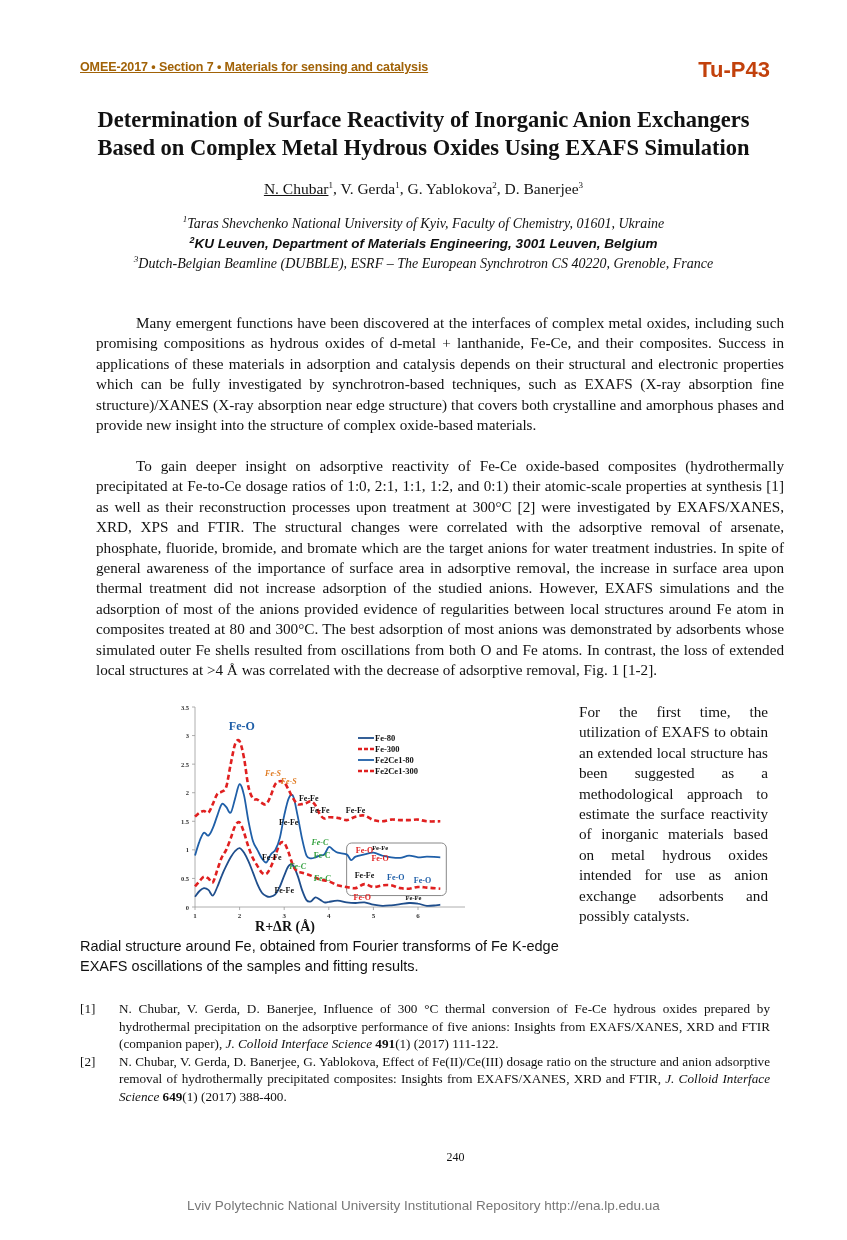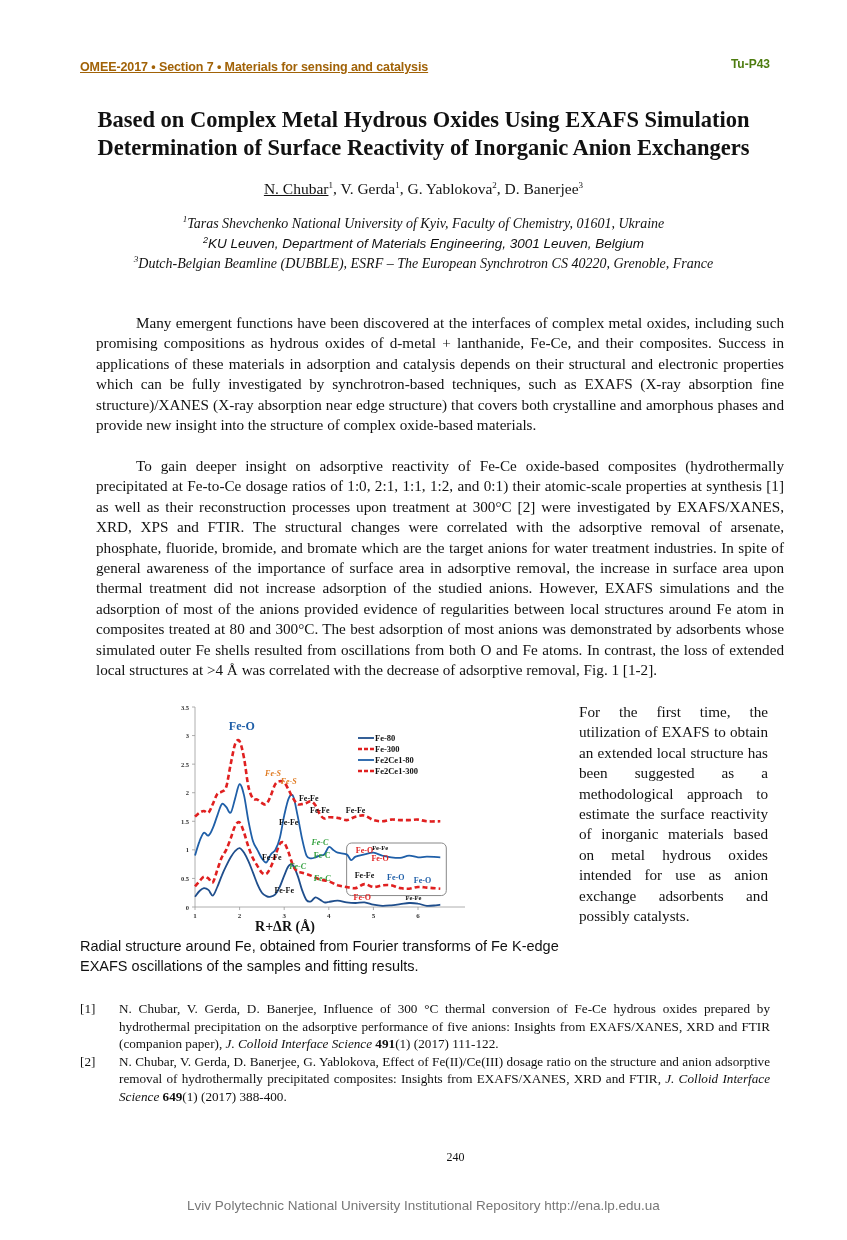--- a/index.html
+++ b/index.html
@@ -1,25 +1,25 @@
 <!DOCTYPE html>
 <html><head>
 <meta charset="utf-8">
 <style>
   html, body { margin: 0; padding: 0; background: #ffffff; }
   body { width: 847px; height: 1240px; position: relative; overflow: hidden; font-family: "Liberation Serif", serif; color: #111; }
   .hdr { position: absolute; top: 57px; left: 80px; width: 690px; height: 22px; }
   .hdr-left { position: absolute; left: 0; top: 3px; font-family: "Liberation Sans", sans-serif; font-weight: bold; font-size: 12.5px; color: #a16207; text-decoration: underline; letter-spacing: -0.1px; }
-  .hdr-right { position: absolute; right: 0; top: 0; font-family: "Liberation Sans", sans-serif; font-weight: bold; font-size: 12px; color: #4d7c0f; }
+  .hdr-right { position: absolute; right: 0; top: 0; font-family: "Liberation Sans", sans-serif; font-weight: bold; font-size: 22px; color: #c2410c; }
   .title { position: absolute; top: 106px; left: 60px; width: 727px; text-align: center; font-weight: bold; font-size: 22.5px; line-height: 28px; }
   .authors { position: absolute; top: 180px; left: 60px; width: 727px; text-align: center; font-size: 15.5px; }
   .authors .u { text-decoration: underline; }
   sup { font-size: 9px; vertical-align: super; line-height: 0; }
   .aff { position: absolute; left: 40px; width: 767px; text-align: center; font-size: 14px; font-style: italic; }
-  .aff.b { font-weight: normal; font-family: "Liberation Sans", sans-serif; font-size: 13.5px; }
+  .aff.b { font-weight: bold; font-family: "Liberation Sans", sans-serif; font-size: 13.5px; }
   .para { position: absolute; left: 80px; width: 688px; font-size: 15.2px; line-height: 20.4px; text-align: justify; margin: 16px; }
   .para .ind { display: inline-block; width: 40px; }
   .side { position: absolute; left: 579px; top: 702px; width: 189px; font-size: 15.2px; line-height: 20.4px; text-align: justify; }
   .fig { position: absolute; left: 170px; top: 700px; width: 300px; height: 240px; }
   .caption { position: absolute; left: 80px; top: 936px; width: 490px; font-family: "Liberation Sans", sans-serif; font-size: 14.5px; line-height: 20px; }
   .refs { position: absolute; left: 80px; top: 1000px; width: 690px; font-size: 13.2px; line-height: 17.6px; }
   .ref { display: flex; }
   .ref .n { width: 39px; flex: none; }
   .ref .t { flex: 1; text-align: justify; }
   .pg { position: absolute; top: 1150px; left: 0; width: 847px; text-align: center; font-size: 12px; padding-left: 32px; }
@@ -28,22 +28,22 @@
 </style>
 </head>
 <body>
 
 <div class="hdr">
   <span class="hdr-left">OMEE-2017 • Section 7 • Materials for sensing and catalysis</span>
   <span class="hdr-right">Tu-P43</span>
 </div>
 
 <div class="title">
+  <div>Determination of Surface Reactivity of Inorganic Anion Exchangers</div>
   <div>Based on Complex Metal Hydrous Oxides Using EXAFS Simulation</div>
-  <div>Determination of Surface Reactivity of Inorganic Anion Exchangers</div>
 </div>
 
 <div class="authors">
   <span class="u">N. Chubar</span><sup>1</sup>,
   <span>V. Gerda</span><sup>1</sup>,
   <span>G. Yablokova</span><sup>2</sup>,
   <span>D. Banerjee</span><sup>3</sup>
 </div>
 
 <div class="aff" style="top:216px;"><sup>1</sup><span>Taras Shevchenko National University of Kyiv, Faculty of Chemistry, 01601, Ukraine</span></div>

